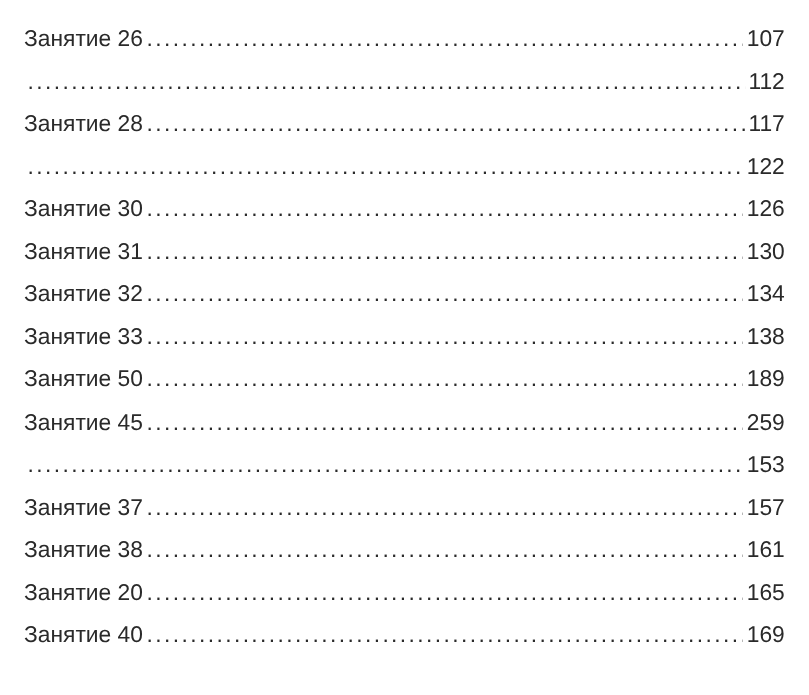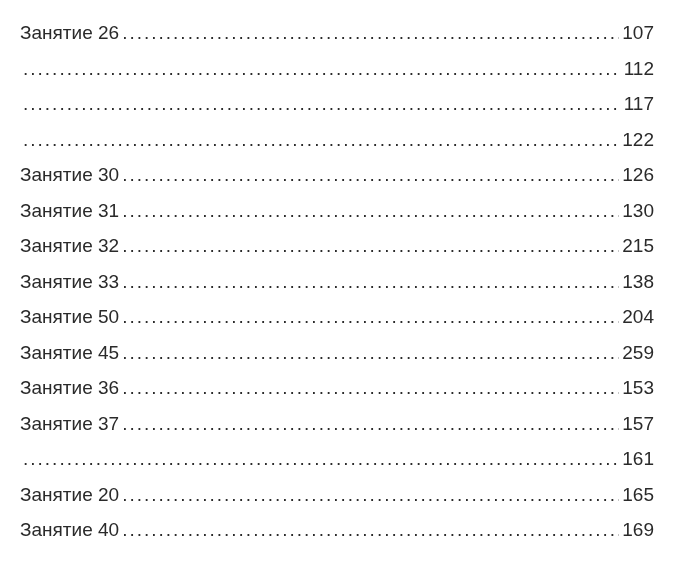--- a/index.html
+++ b/index.html
@@ -43,68 +43,69 @@
   <div class="toc-row">
     <span class="toc-label">Занятие 26</span>
     <span class="toc-dots">..............................................................................................................................</span>
     <span class="toc-page">107</span>
   </div>
   <div class="toc-row">
     <span class="toc-dots">..............................................................................................................................</span>
     <span class="toc-page">112</span>
   </div>
   <div class="toc-row">
+    <span class="toc-label">Занятие 28</span>
     <span class="toc-dots">..............................................................................................................................</span>
     <span class="toc-page">117</span>
   </div>
   <div class="toc-row">
     <span class="toc-dots">..............................................................................................................................</span>
     <span class="toc-page">122</span>
   </div>
   <div class="toc-row">
     <span class="toc-label">Занятие 30</span>
     <span class="toc-dots">..............................................................................................................................</span>
     <span class="toc-page">126</span>
   </div>
   <div class="toc-row">
     <span class="toc-label">Занятие 31</span>
     <span class="toc-dots">..............................................................................................................................</span>
     <span class="toc-page">130</span>
   </div>
   <div class="toc-row">
     <span class="toc-label">Занятие 32</span>
     <span class="toc-dots">..............................................................................................................................</span>
-    <span class="toc-page">215</span>
+    <span class="toc-page">134</span>
   </div>
   <div class="toc-row">
     <span class="toc-label">Занятие 33</span>
     <span class="toc-dots">..............................................................................................................................</span>
     <span class="toc-page">138</span>
   </div>
   <div class="toc-row">
     <span class="toc-label">Занятие 50</span>
     <span class="toc-dots">..............................................................................................................................</span>
-    <span class="toc-page">204</span>
+    <span class="toc-page">189</span>
   </div>
   <div class="toc-row">
     <span class="toc-label">Занятие 45</span>
     <span class="toc-dots">..............................................................................................................................</span>
     <span class="toc-page">259</span>
   </div>
   <div class="toc-row">
-    <span class="toc-label">Занятие 36</span>
     <span class="toc-dots">..............................................................................................................................</span>
     <span class="toc-page">153</span>
   </div>
   <div class="toc-row">
     <span class="toc-label">Занятие 37</span>
     <span class="toc-dots">..............................................................................................................................</span>
     <span class="toc-page">157</span>
   </div>
   <div class="toc-row">
+    <span class="toc-label">Занятие 38</span>
     <span class="toc-dots">..............................................................................................................................</span>
     <span class="toc-page">161</span>
   </div>
   <div class="toc-row">
     <span class="toc-label">Занятие 20</span>
     <span class="toc-dots">..............................................................................................................................</span>
     <span class="toc-page">165</span>
   </div>
   <div class="toc-row">
     <span class="toc-label">Занятие 40</span>

